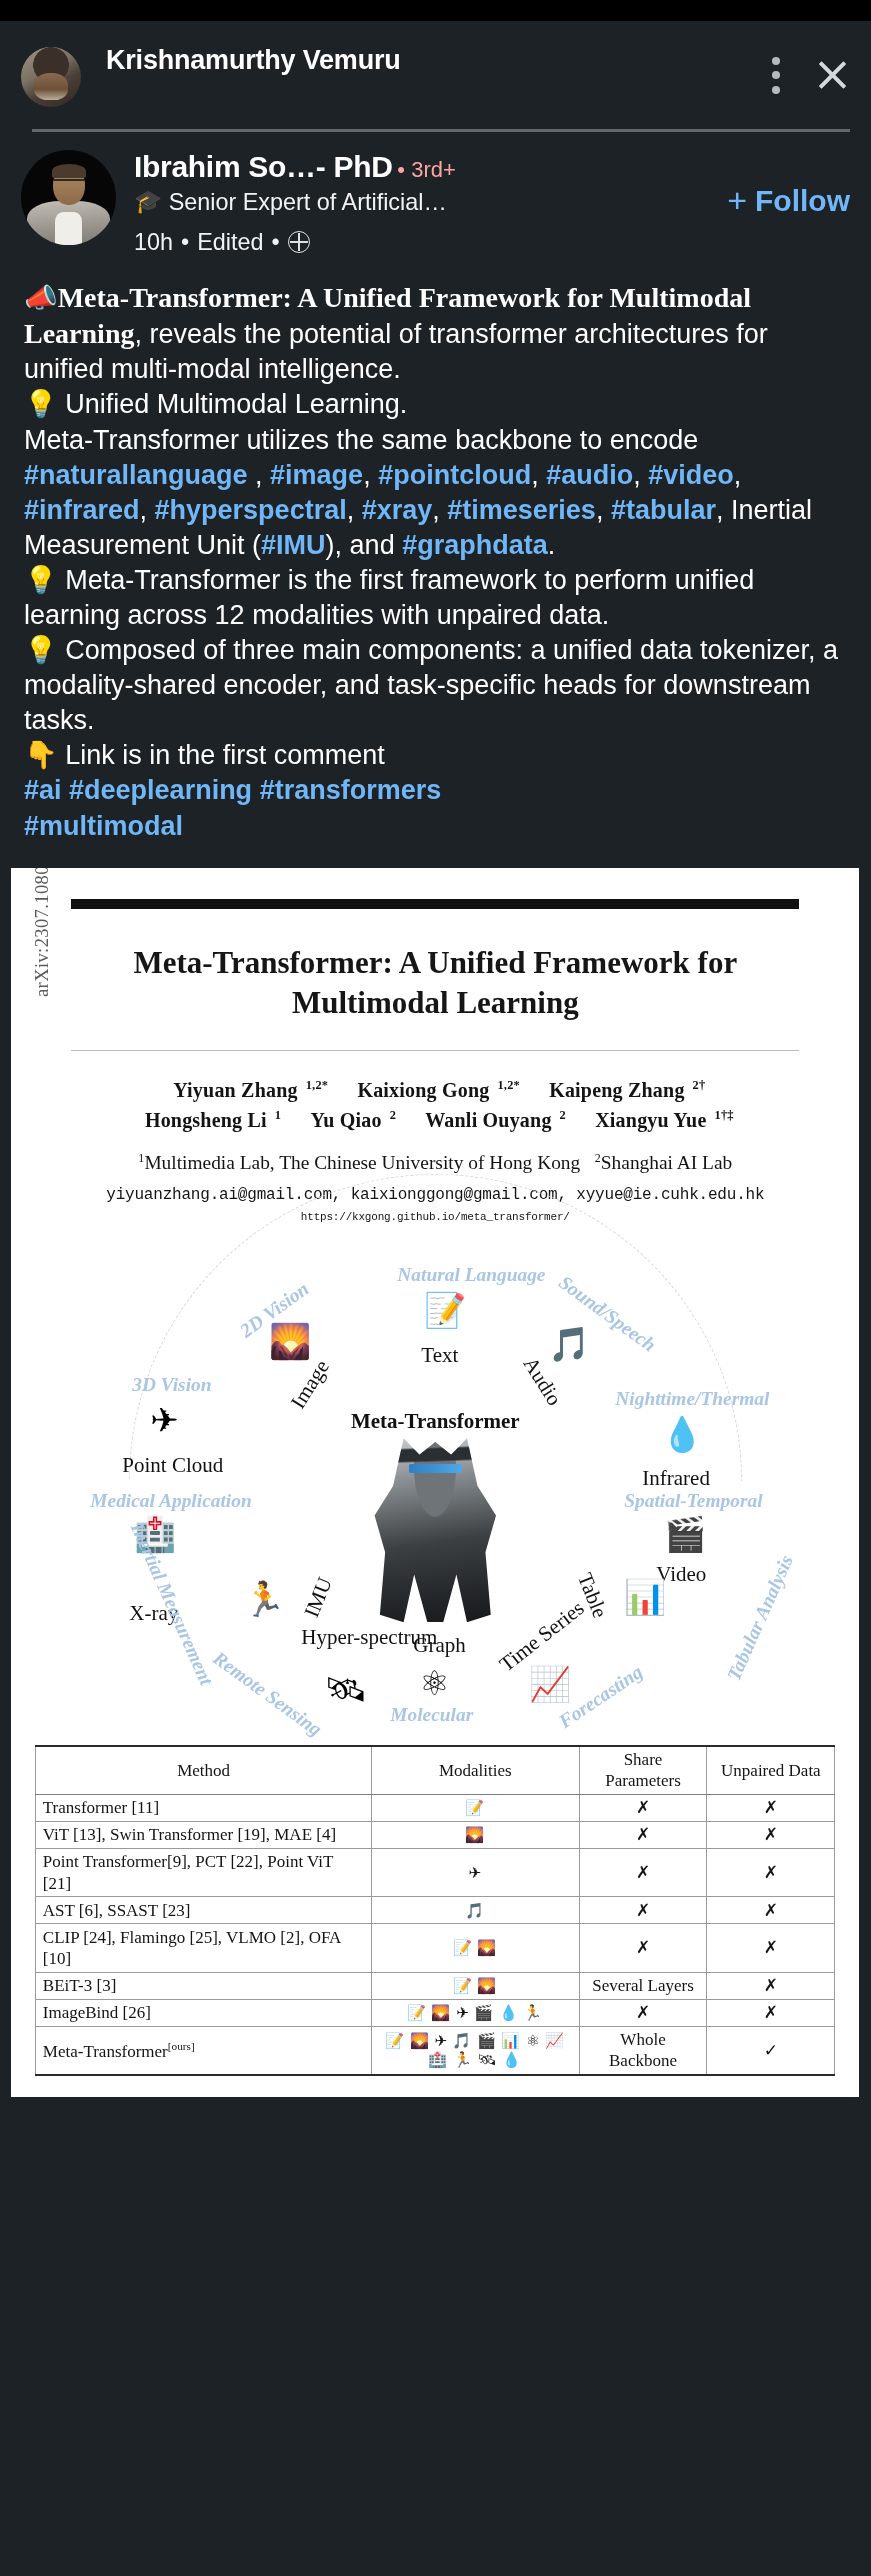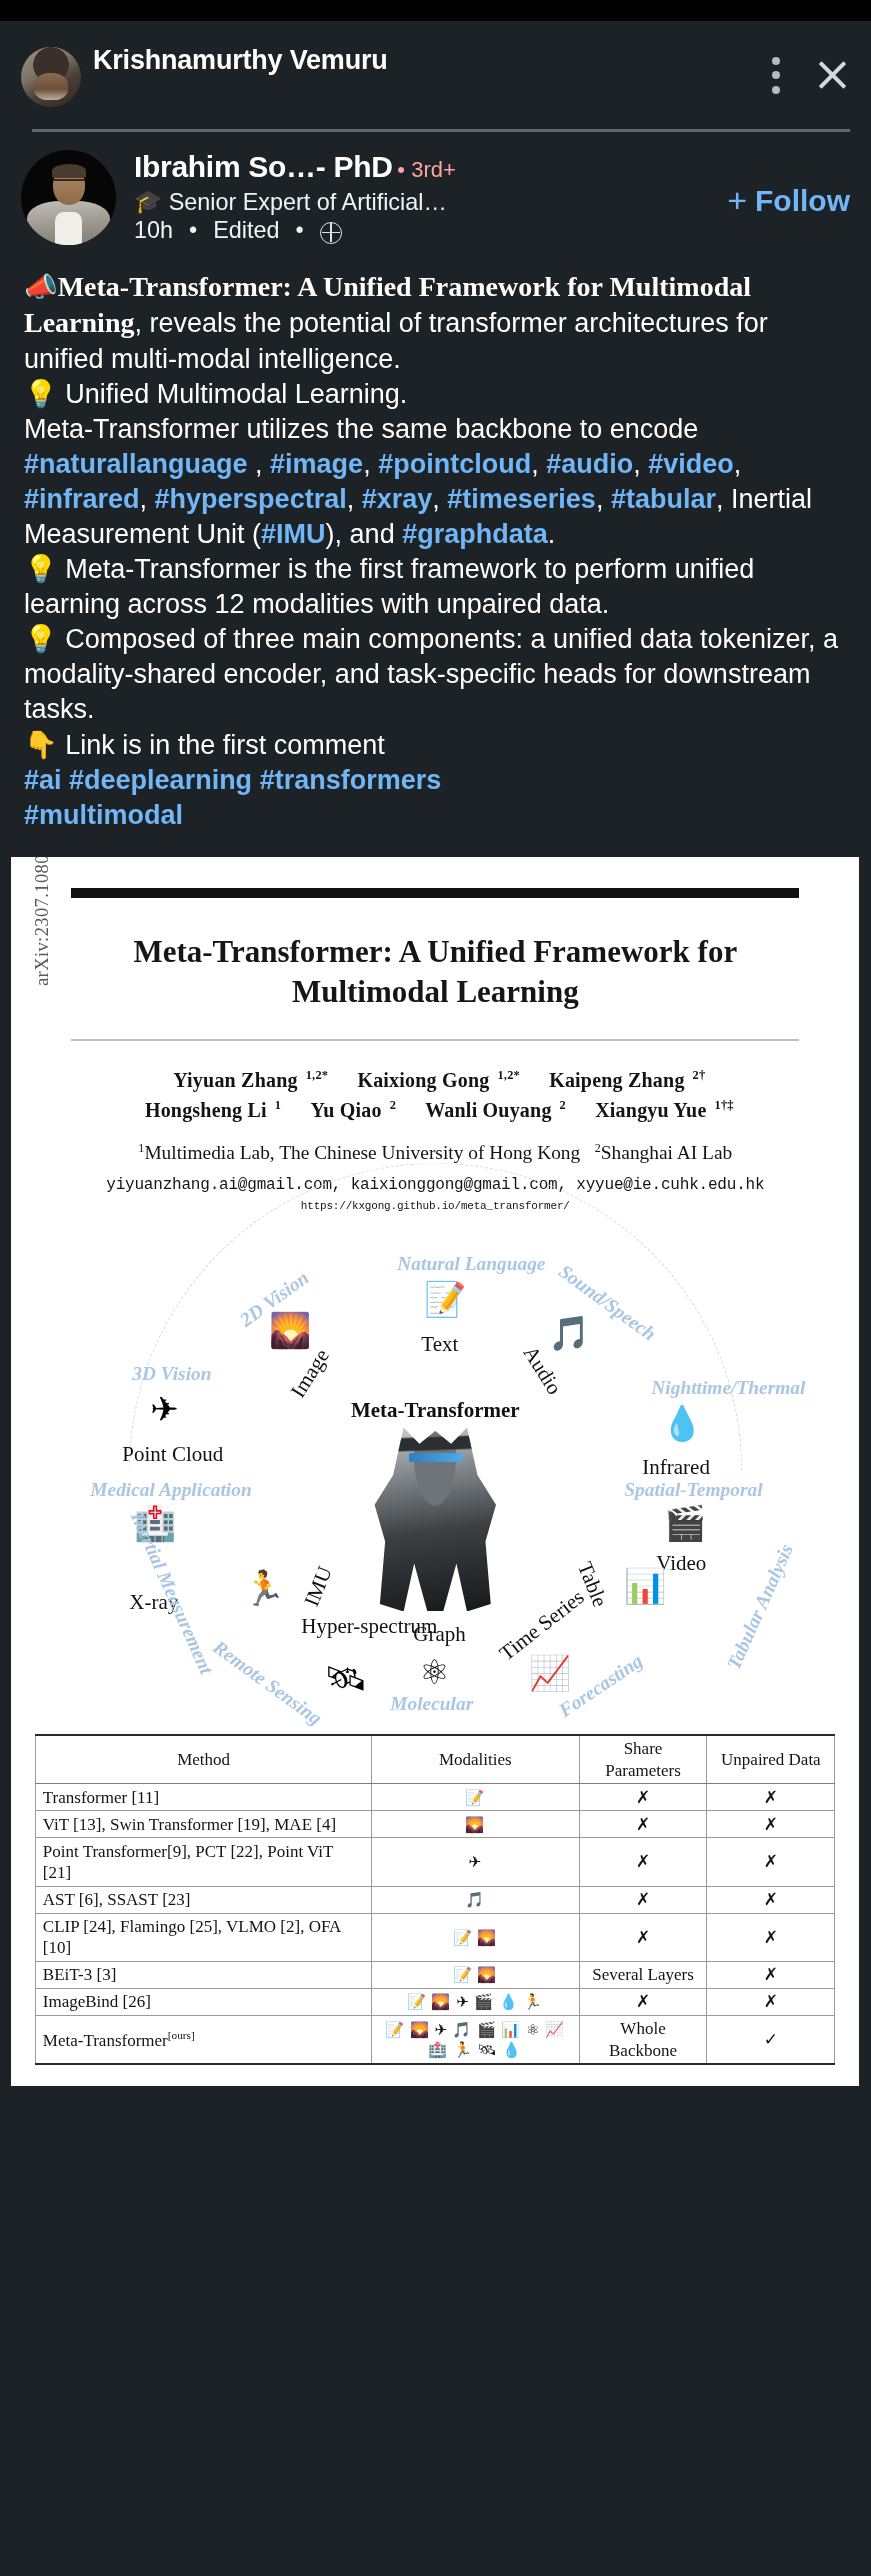--- a/index.html
+++ b/index.html
@@ -27,21 +27,21 @@
       radial-gradient(circle at 52% 62%, #5a3f2e 0 16%, rgba(0,0,0,0) 17%),
       radial-gradient(circle at 50% 30%, #3a3029 0 34%, rgba(0,0,0,0) 35%),
       linear-gradient(150deg, #9d9484 0%, #7d7365 38%, #4b4038 62%, #30261f 100%);
     overflow: hidden; position: relative;
   }
   .celeb-avatar::after {
     content: ""; position: absolute; left: 22%; top: 44%;
     width: 56%; height: 44%; border-radius: 46% 46% 40% 40%;
     background: linear-gradient(180deg, #8a6a50 0%, #6d5138 60%, #b9ae9c 100%);
   }
-  .celeb-text { margin-left: 12px; flex: 1 1 auto; }
+  .celeb-text { margin-left: 25px; flex: 1 1 auto; }
   .celeb-name {
     color: #fff; font-size: 27px; font-weight: 700;
     line-height: 1.22; letter-spacing: -0.2px;
   }
   .celeb-sub {
     color: #fff; font-size: 25px; font-weight: 400;
     line-height: 1.3; margin-top: 3.2px;
   }
   .hdr-actions {
     display: flex; align-items: flex-start; gap: 35px;
@@ -114,22 +114,22 @@
   }
   .author-headline {
     display: flex; align-items: center; gap: 6.5px;
     margin-top: 4.8px; white-space: nowrap;
   }
   .grad-icon { font-size: 22.6px; line-height: 1; }
   .headline-text {
     color: #f2f3f4; font-size: 23.4px; font-weight: 400;
   }
   .author-meta {
-    display: flex; align-items: flex-end; gap: 16px;
-    margin-top: 1px; color: #f2f3f4; font-size: 23.4px;
+    display: flex; align-items: center; gap: 8px;
+    margin-top: 13px; color: #f2f3f4; font-size: 23.4px;
   }
   .globe-icon {
     display: inline-block; width: 22px; height: 22px; border-radius: 50%;
     border: 1.6px solid #dfe1e3; position: relative; flex: 0 0 22px;
   }
   .globe-icon::before {
     content: ""; position: absolute; left: 50%; top: 0.8px; bottom: 0.8px;
     width: 1.6px; margin-left: -0.8px; background: #dfe1e3;
   }
   .globe-icon::after {
@@ -386,21 +386,21 @@
         <div class="seg-label inner" style="left:273px; top:142px; transform:rotate(-58deg);">Image</div>
 
         <div class="seg-label outer" style="left:539px; top:73px; transform:rotate(36deg);">Sound/Speech</div>
         <div class="seg-icon" style="left:537px; top:97px;">🎵</div>
         <div class="seg-label inner" style="left:505px; top:139px; transform:rotate(58deg);">Audio</div>
 
         <div class="seg-label outer" style="left:121px; top:144px;">3D Vision</div>
         <div class="seg-icon" style="left:139px; top:173px;">✈</div>
         <div class="seg-label inner" style="left:111px; top:223px;">Point Cloud</div>
 
-        <div class="seg-label outer" style="left:640px; top:158px;">Nighttime/Thermal</div>
+        <div class="seg-label outer" style="left:604px; top:158px;">Nighttime/Thermal</div>
         <div class="seg-icon" style="left:650px; top:187px;">💧</div>
         <div class="seg-label inner" style="left:631px; top:236px;">Infrared</div>
 
         <div class="seg-label outer" style="left:79px; top:260px;">Medical Application</div>
         <div class="seg-icon" style="left:123px; top:287px;">🏥</div>
         <div class="seg-label inner" style="left:118px; top:332px;margin-top:39px;">X-ray</div>
 
         <div class="seg-label outer" style="left:613px; top:260px;">Spatial-Temporal</div>
         <div class="seg-icon" style="left:653px; top:287px;">🎬</div>
         <div class="seg-label inner" style="left:645px; top:332px;">Video</div>

